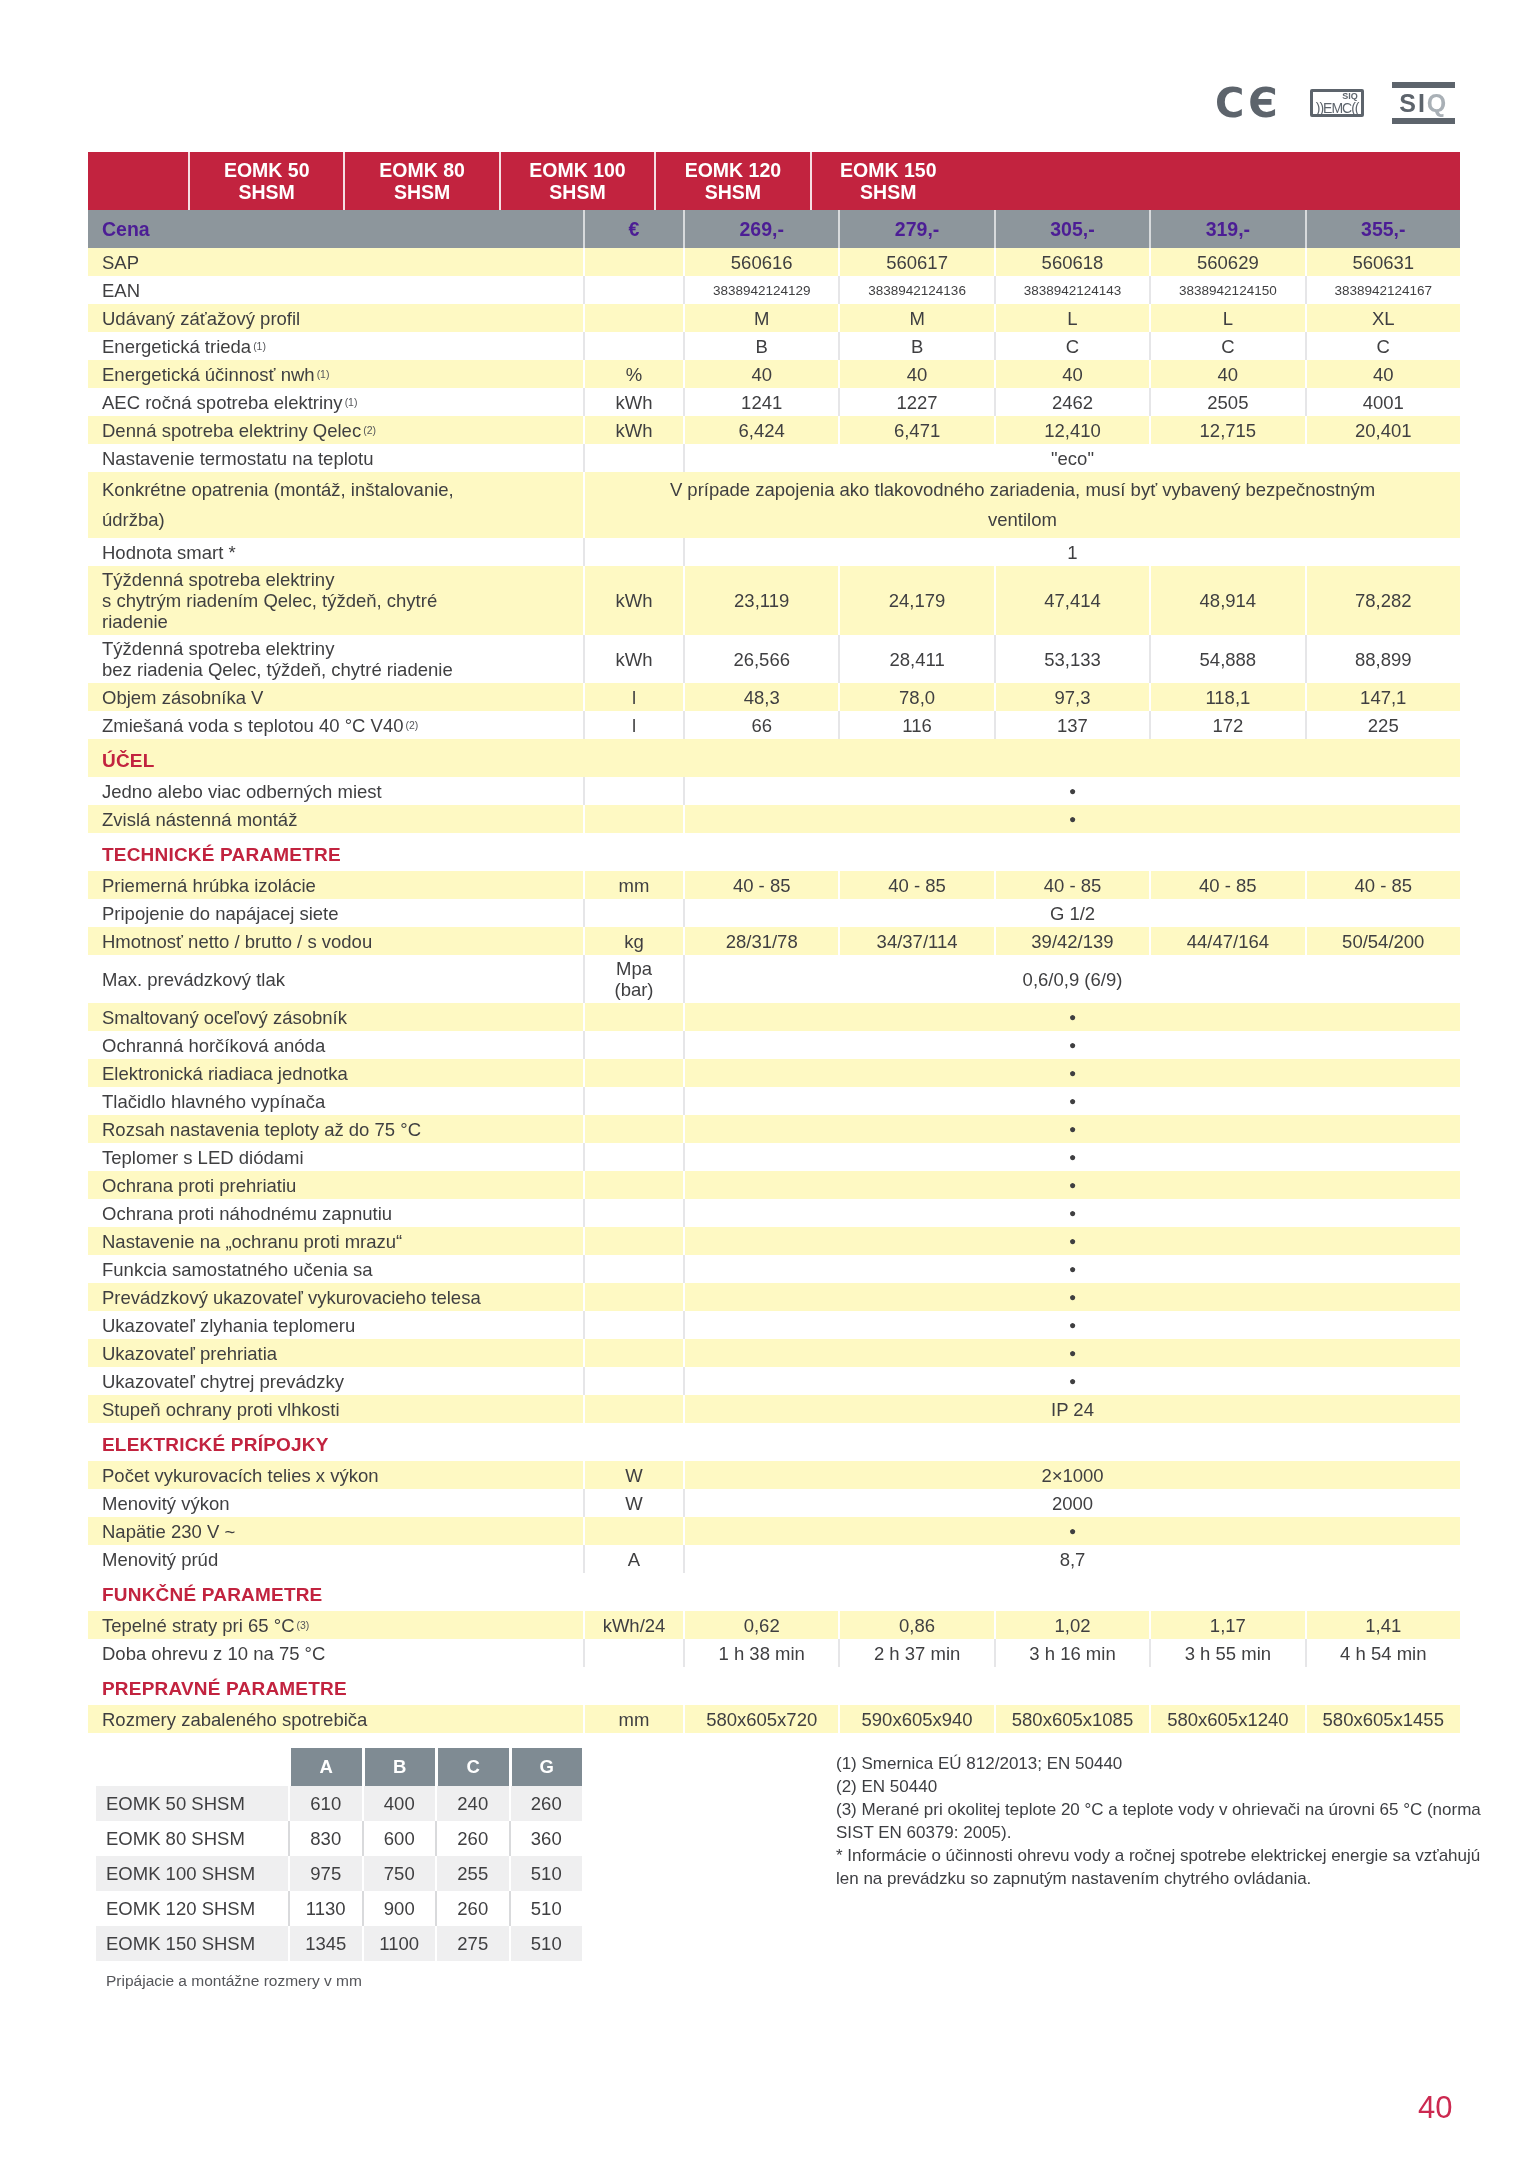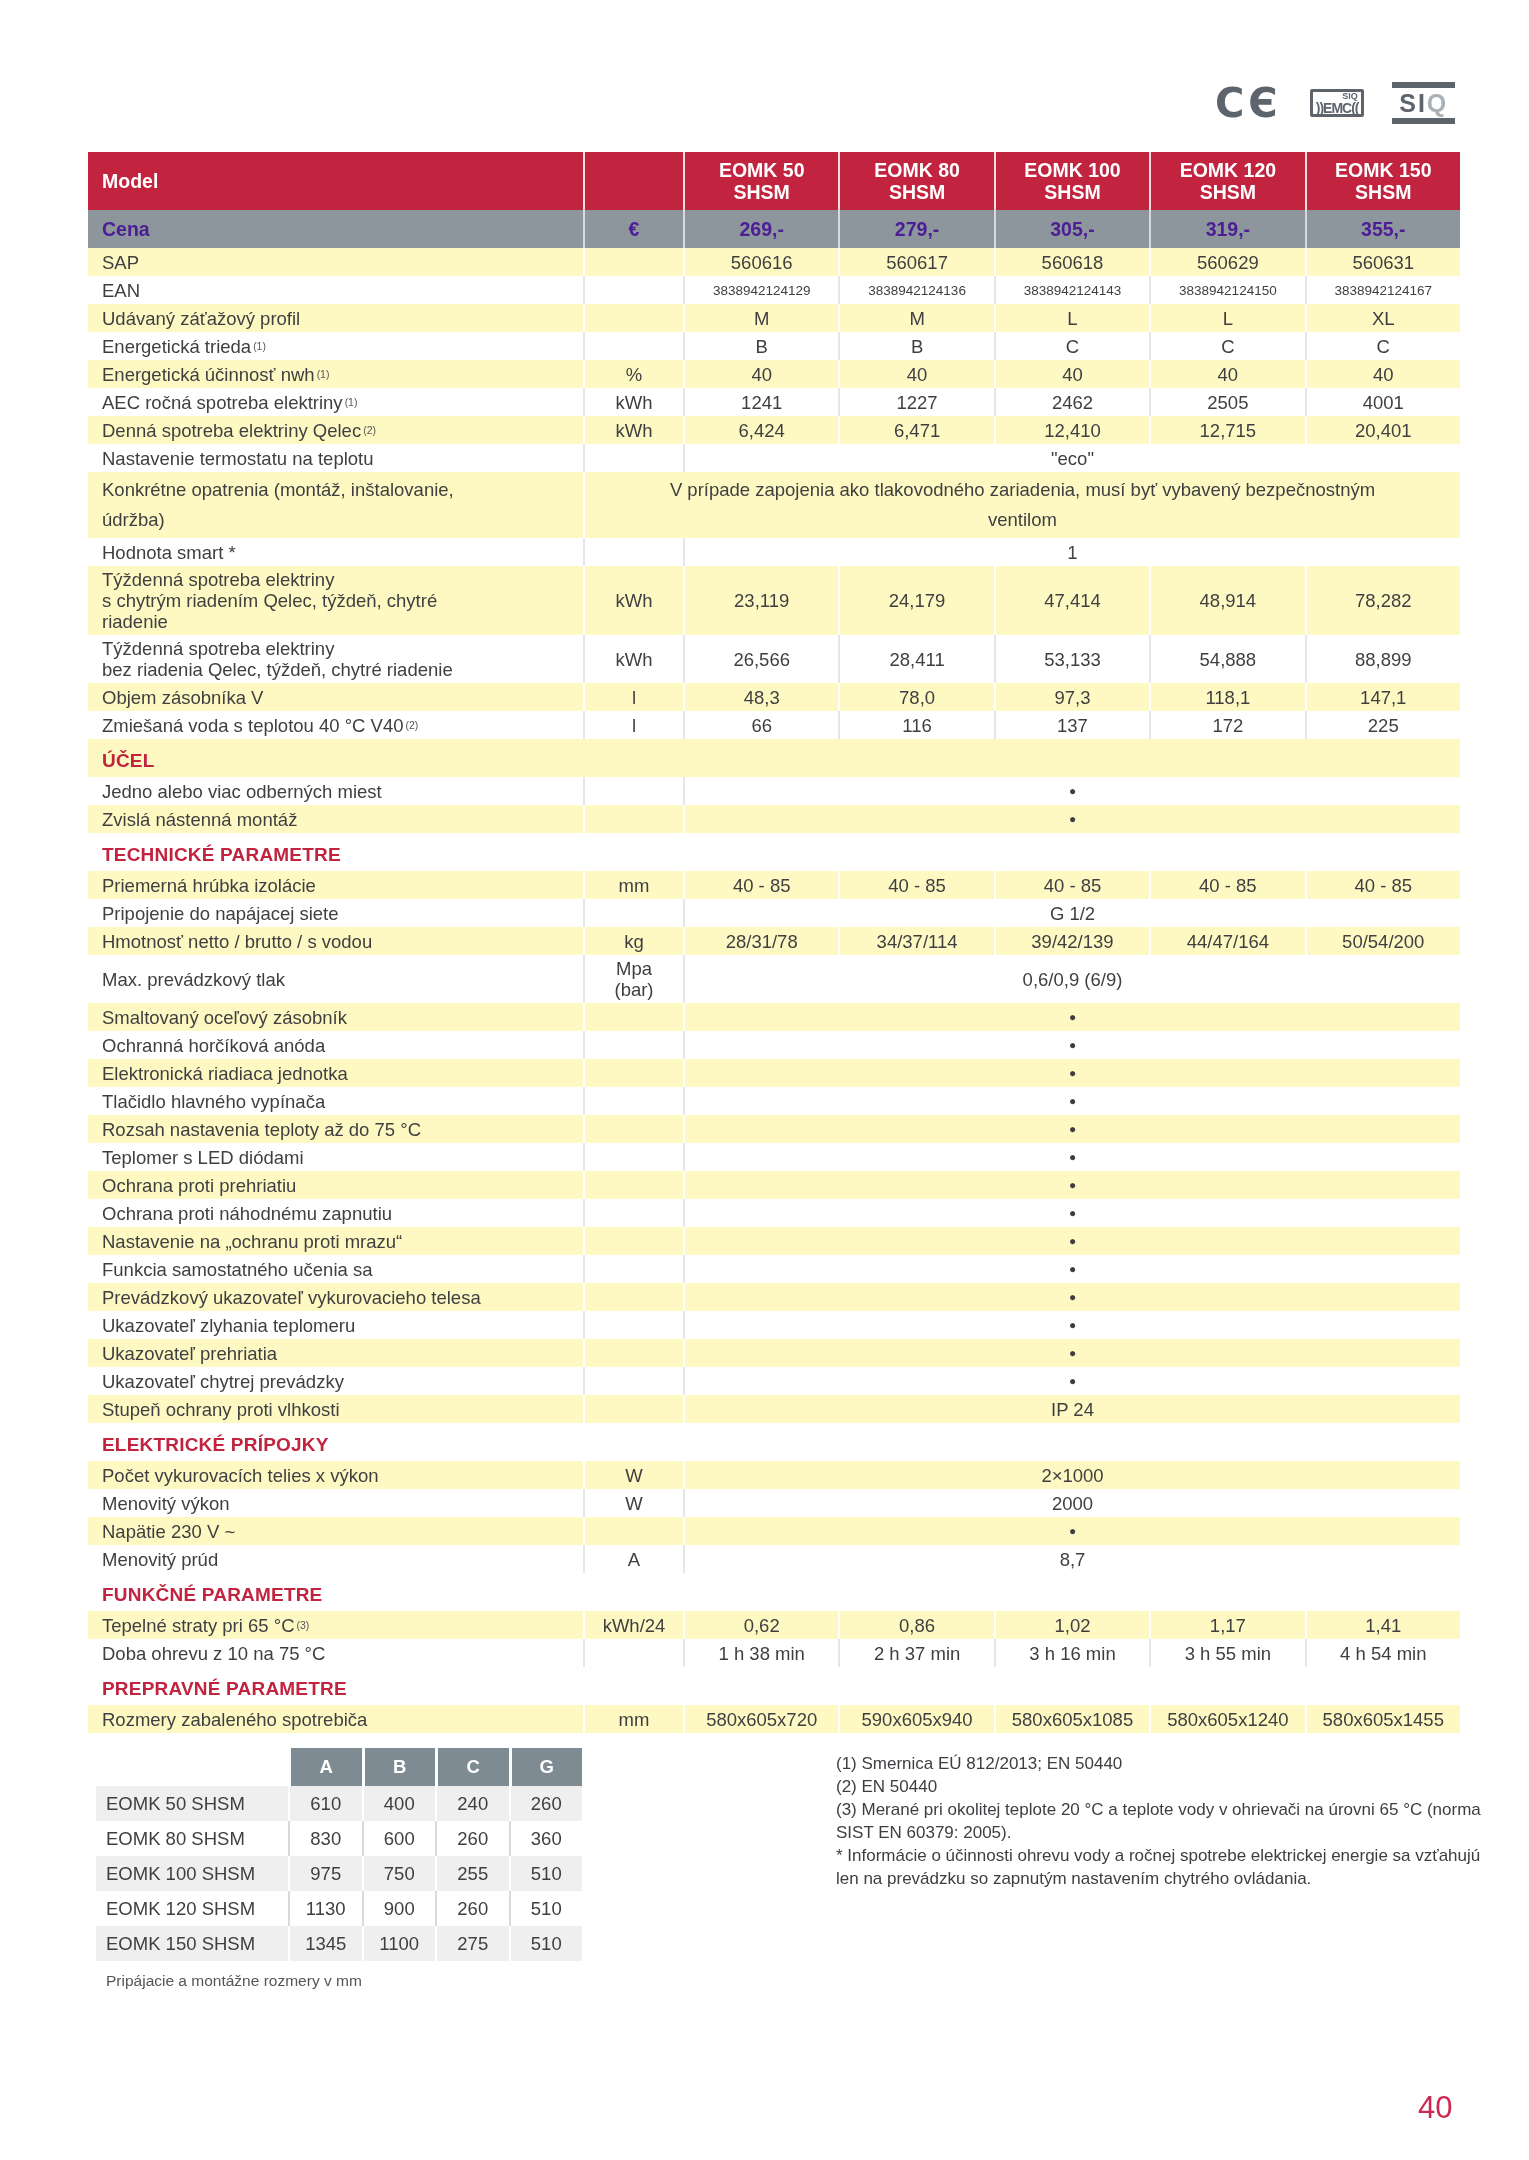--- a/index.html
+++ b/index.html
@@ -6,21 +6,21 @@
   .page{position:relative;width:1529px;height:2160px;background:#ffffff;overflow:hidden;
         font-family:"Liberation Sans", sans-serif;color:#3f3f41;}
 
   
   .certs{position:absolute;top:76px;left:1215px;width:240px;height:54px;
          display:flex;align-items:center;gap:28px;color:#5d646c;}
   .ce{font-family:"DejaVu Sans",sans-serif;font-size:40px;font-weight:600;letter-spacing:4px;line-height:44px;}
   .siqemc{width:84px;height:28px;border:3px solid #5d646c;border-radius:2px;box-sizing:border-box;
           display:flex;flex-direction:column;justify-content:center;align-items:center;line-height:1;}
   .siqemc .s1{font-size:9px;font-weight:700;align-self:center;margin-left:26px;}
-  .siqemc .s2{font-size:14px;font-weight:700;letter-spacing:-1px;text-align:right;}
+  .siqemc .s2{font-size:14px;font-weight:400;letter-spacing:-1px;text-align:right;}
   .siqlogo{width:100px;height:42px;border-top:6px solid #5d646c;border-bottom:6px solid #5d646c;
            box-sizing:border-box;display:flex;align-items:center;justify-content:center;
            font-size:25px;font-weight:800;letter-spacing:2px;line-height:1;}
   .siqlogo .q{color:#a9b0b6;font-weight:600;}
 
   
   .spec{position:absolute;left:88px;top:152px;width:1372px;}
   .row{display:flex;align-items:stretch;min-height:28px;}
   .row.g{background:#fef9c3;}
   .row.w{background:#ffffff;}
@@ -83,21 +83,20 @@
       <span class="s2">))EMC((</span>
     </div>
     <div class="siqlogo">
       <span>SI</span>
       <span class="q">Q</span>
     </div>
   </div>
 
   <div class="spec" id="spec-table">
       <div class="row head">
-        <div class="c label">Model</div>
         <div class="c unit"></div>
         <div class="c v">EOMK 50
 SHSM</div>
         <div class="c v">EOMK 80
 SHSM</div>
         <div class="c v">EOMK 100
 SHSM</div>
         <div class="c v">EOMK 120
 SHSM</div>
         <div class="c v">EOMK 150

